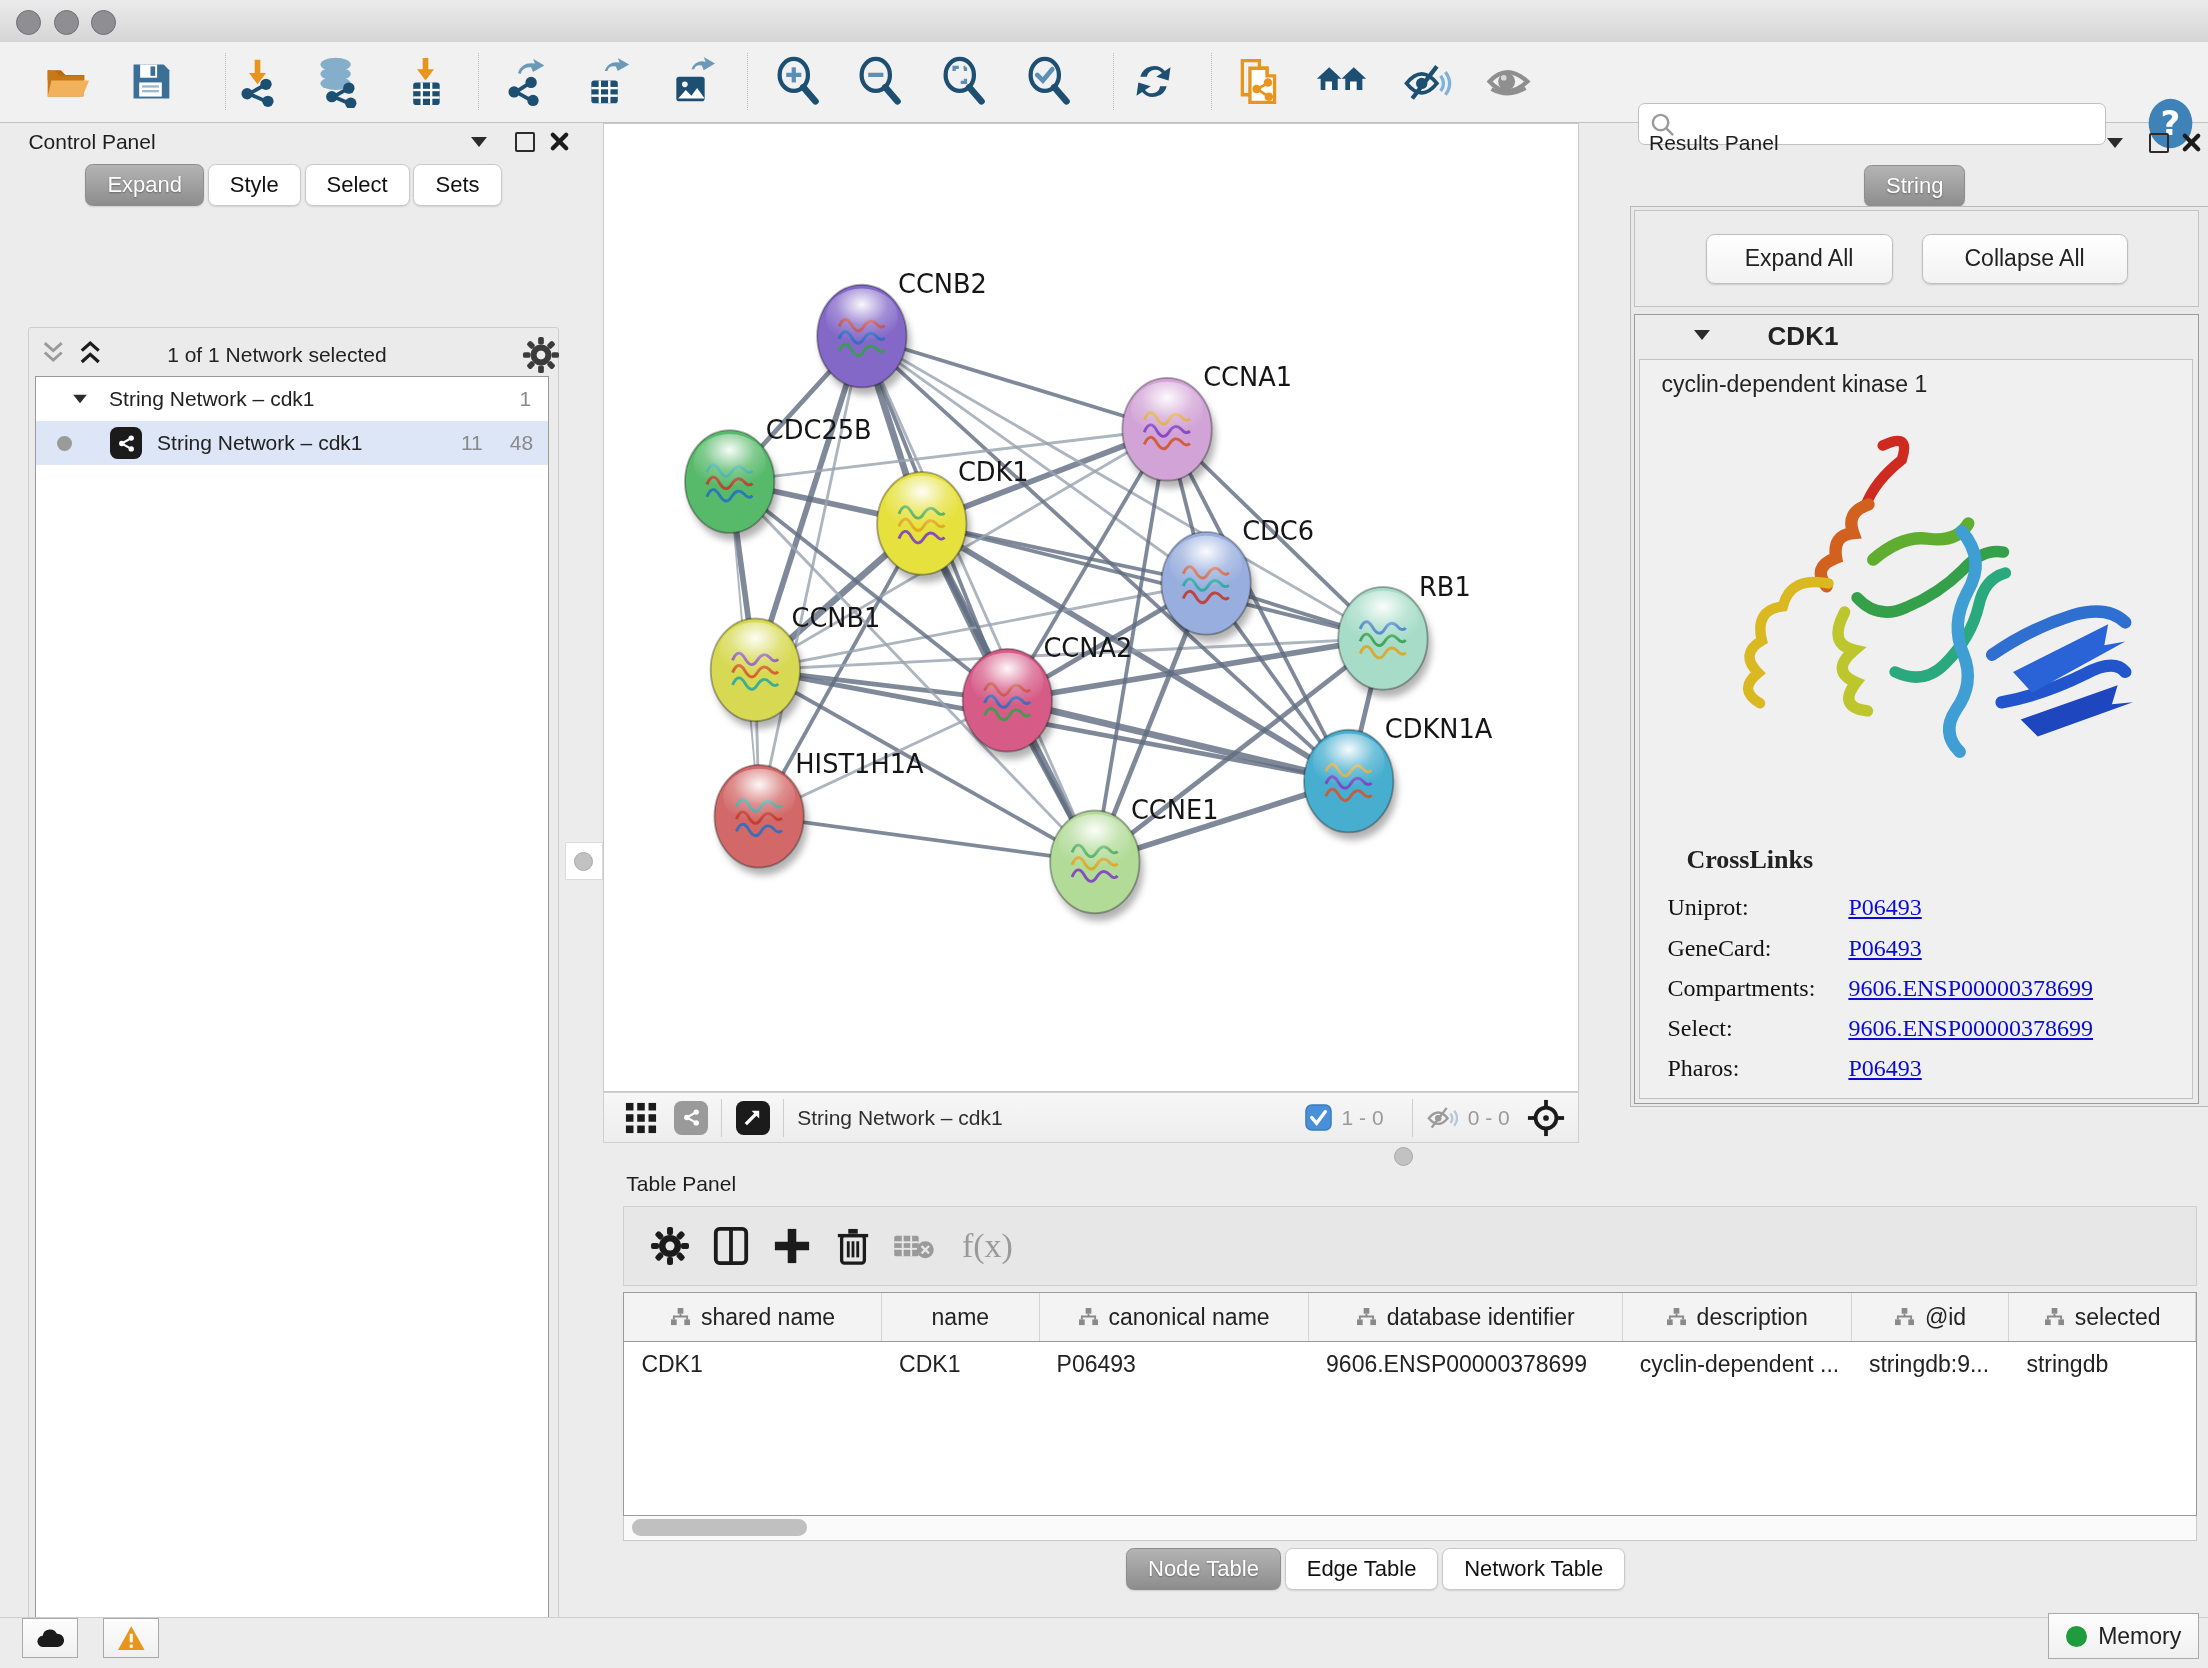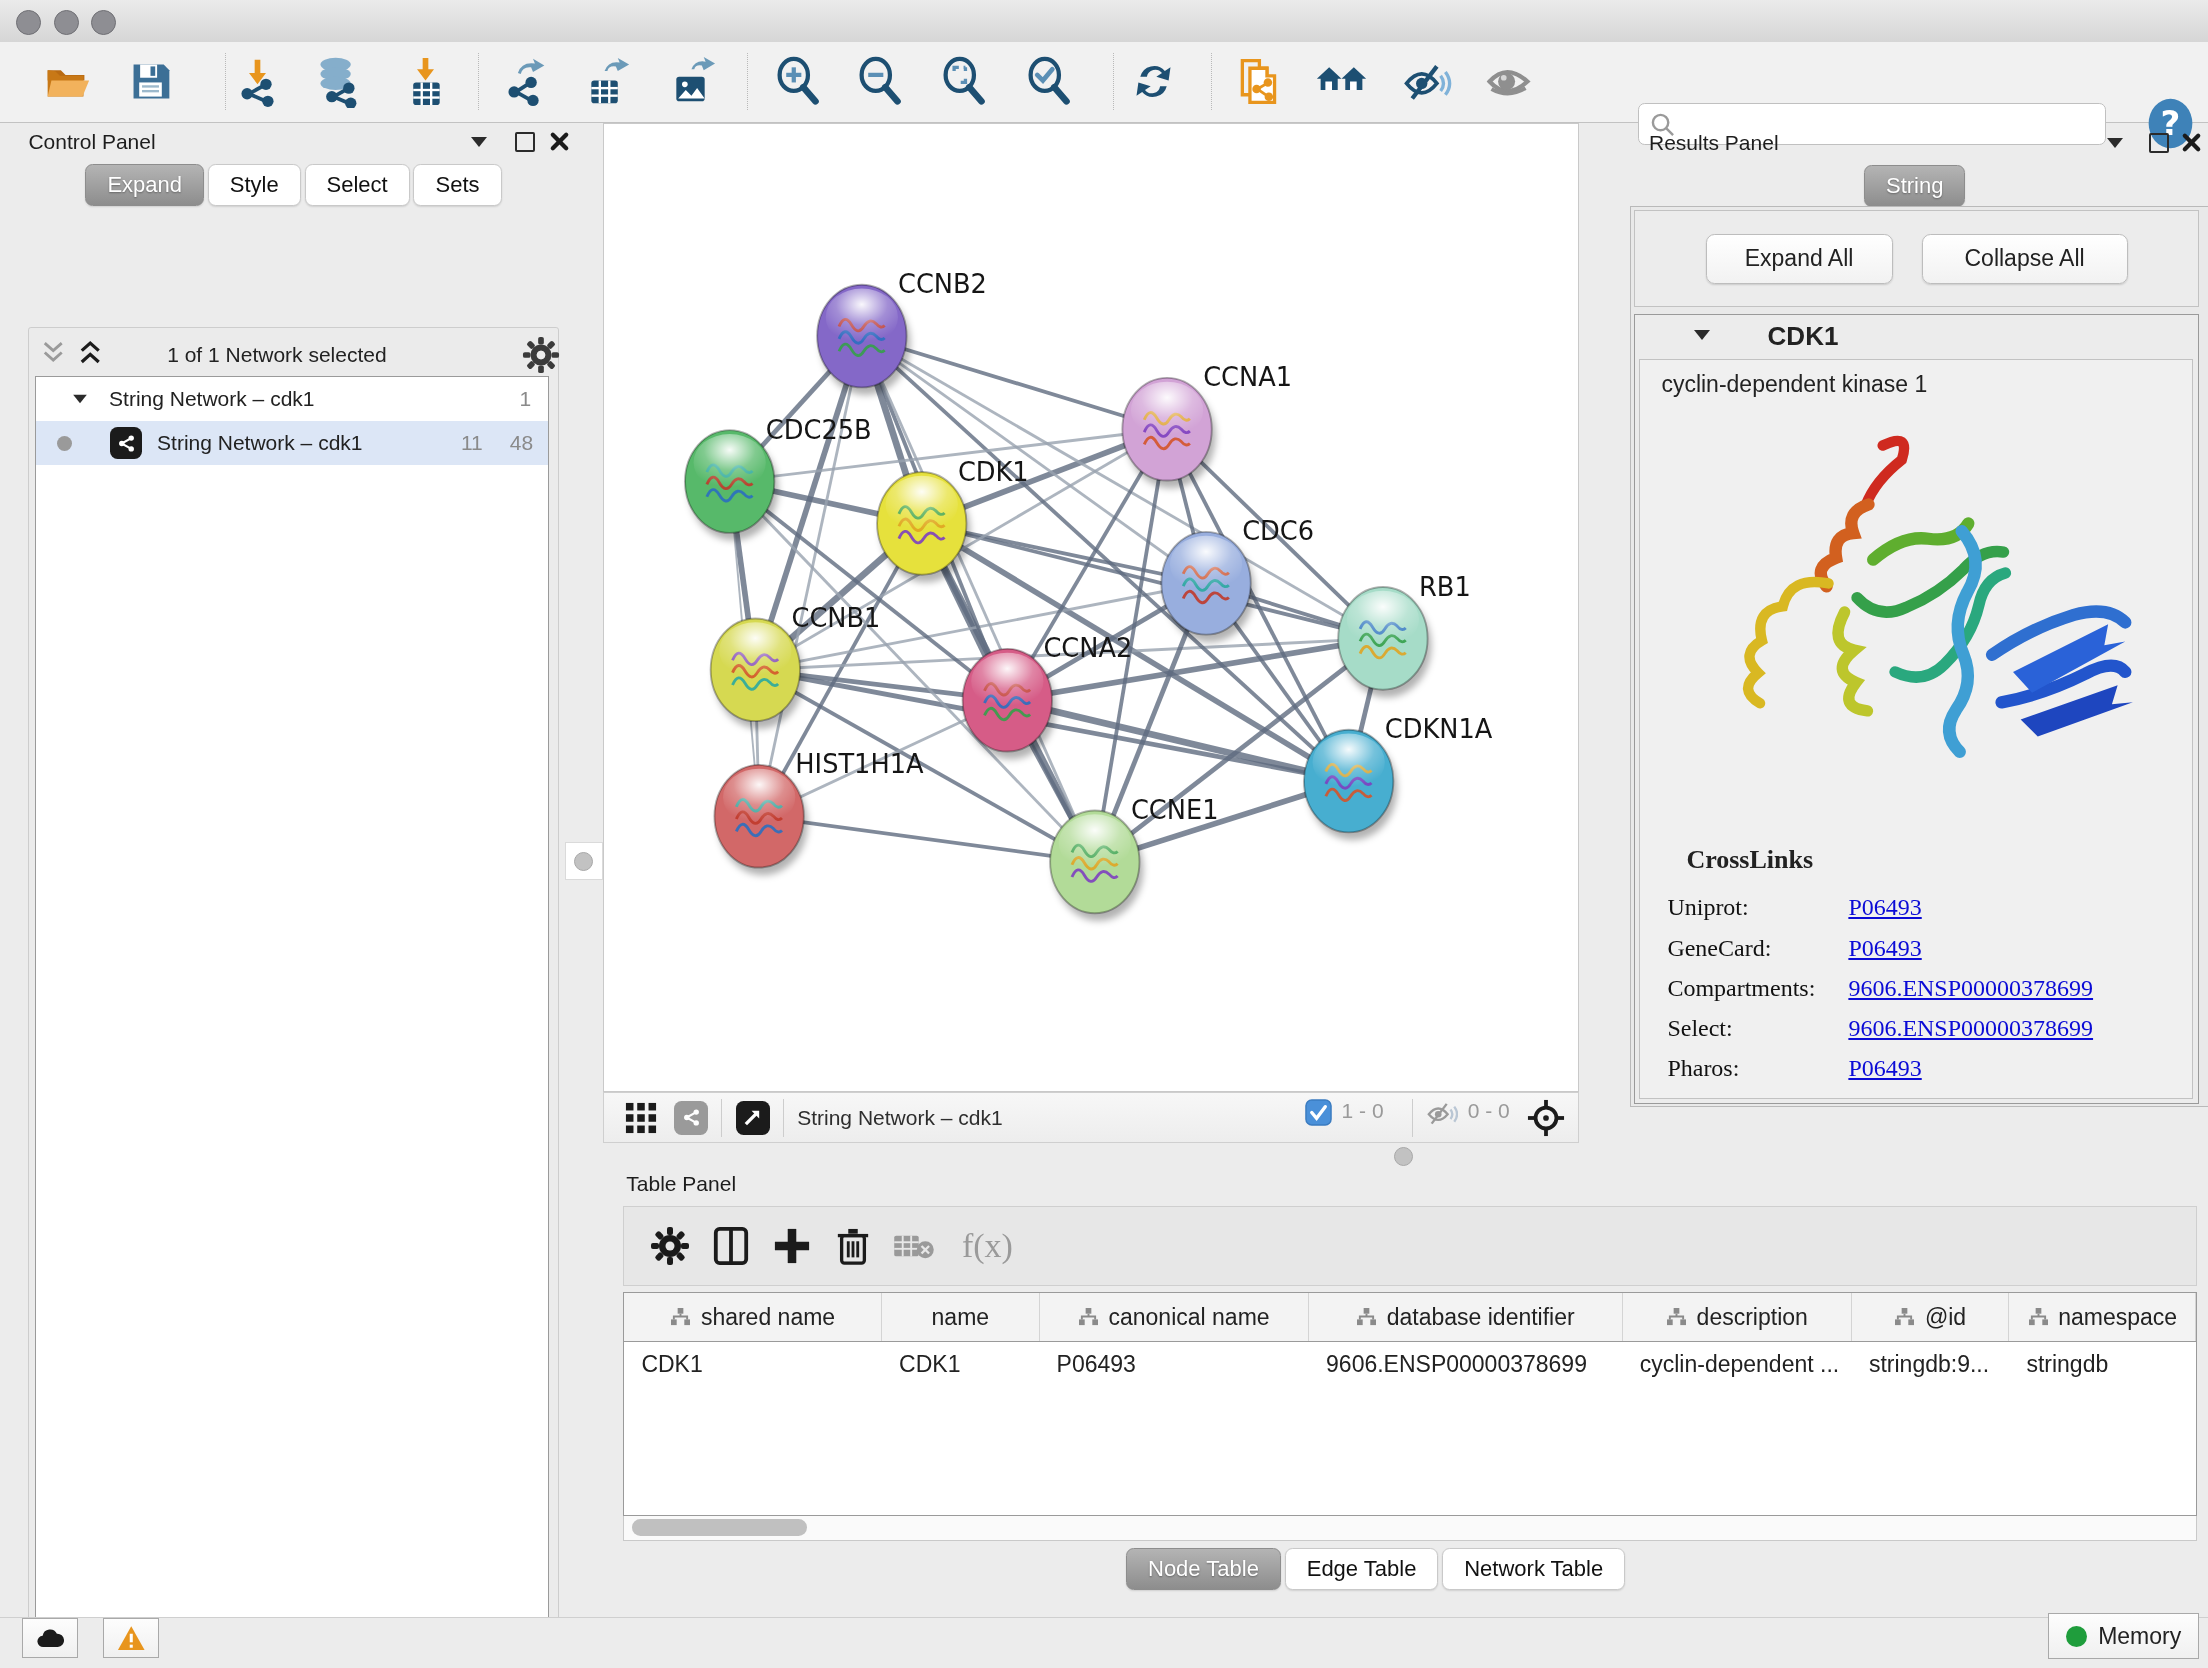--- a/index.html
+++ b/index.html
@@ -544,21 +544,21 @@
   </div>
   <div class="cb-sep"></div>
   <div class="blackico">
     <svg width="21" height="21" viewBox="0 0 22 22">
       <line x1="4" y1="18" x2="15" y2="7" stroke="#fff" stroke-width="3.5"></line>
       <path d="M10 4 h8 v8z" fill="#fff"></path>
     </svg>
   </div>
   <div class="cb-sep"></div>
   <span style="font-size:21px;color:#2e2e2e">String Network – cdk1</span>
-  <div style="margin-left:auto;display:flex;align-items:flex-start">
+  <div style="margin-left:auto;display:flex;align-items:center">
     <svg width="27" height="27" viewBox="0 0 28 28">
       <rect x="1" y="1" width="26" height="26" rx="6" fill="#4a90d9" stroke="#3a7bc0" stroke-width="1.5"></rect>
       <path d="M7 14 l5 6 9 -12" fill="none" stroke="#fff" stroke-width="3.5" stroke-linecap="round"></path>
     </svg>
     <span style="font-size:21px;color:#9a9a9a;margin:0 15px 0 9.5px">1 - 0</span>
     <div class="cb-sep"></div>
     <svg width="32" height="28.5" viewBox="0 0 34 30">
       <path d="M3 16 q10 -12 20 0 q-10 12 -20 0z" fill="none" stroke="#9a9a9a" stroke-width="2.5"></path>
       <circle cx="13" cy="16" r="3.5" fill="#9a9a9a"></circle>
       <path d="M26 11 q4 5 0 10 M30 8 q6 8 0 16" stroke="#b9c6d4" stroke-width="2.5" fill="none"></path>
@@ -789,21 +789,21 @@
           <svg width="21" height="19" viewBox="0 0 22 20">
             <g fill="#8a8a8a">
               <rect x="8" y="0" width="6" height="6"></rect>
               <rect x="1" y="12" width="6" height="6"></rect>
               <rect x="15" y="12" width="6" height="6"></rect>
             </g>
             <g stroke="#8a8a8a" stroke-width="2" fill="none">
               <path d="M11 6 v3 M4 12 v-3 h14 v3"></path>
             </g>
           </svg>
-          <span>namespace</span>
+          <span>selected</span>
         </div>
       </div>
     <div id="table-body">
         <div class="trow">
           <div class="td" style="width: 262px;">CDK1</div>
           <div class="td" style="width: 160px;">CDK1</div>
           <div class="td" style="width: 274px;">P06493</div>
           <div class="td" style="width: 319px;">9606.ENSP00000378699</div>
           <div class="td" style="width: 233px;">cyclin-dependent ...</div>
           <div class="td" style="width: 160px;">stringdb:9...</div>

